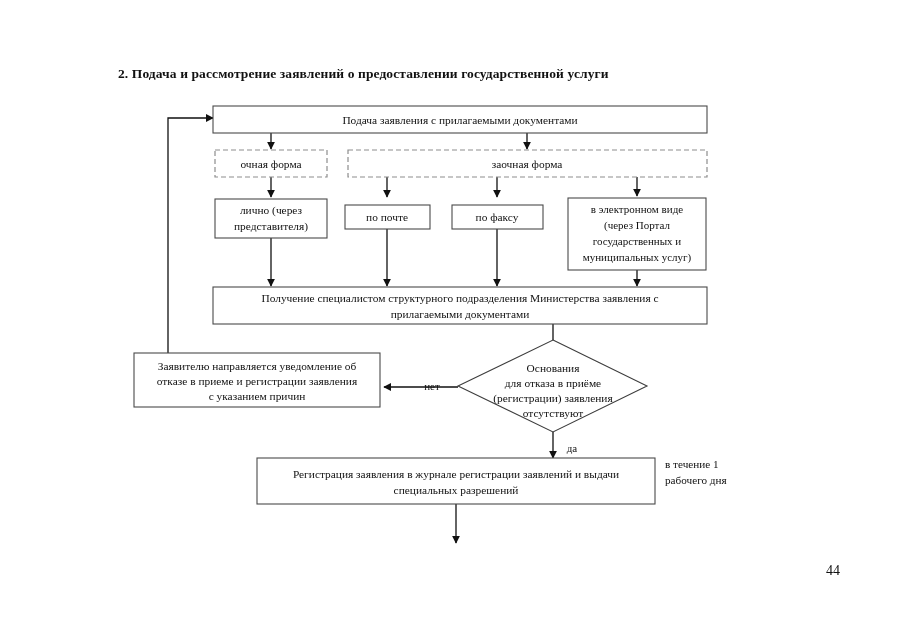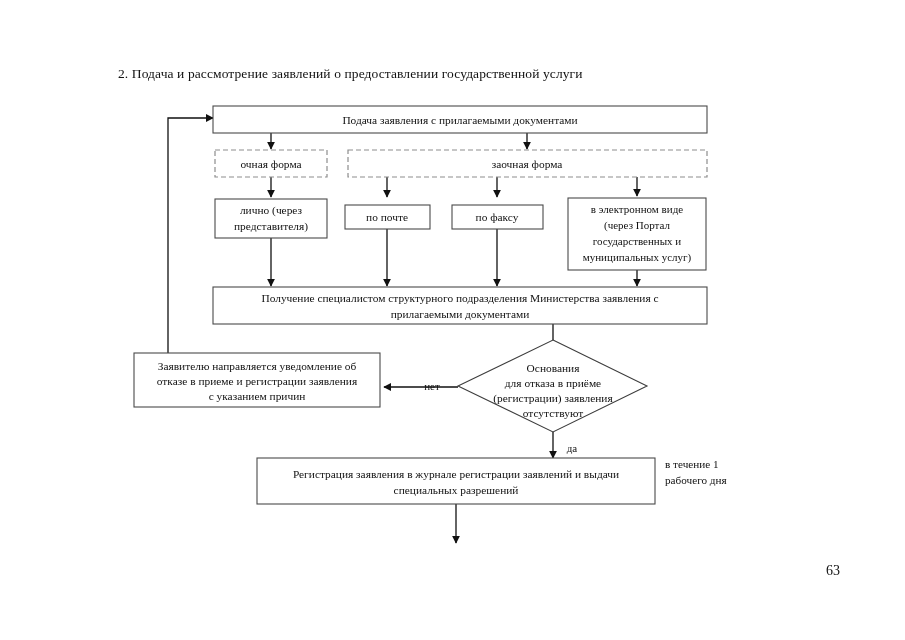--- a/index.html
+++ b/index.html
@@ -19,21 +19,21 @@
     position: absolute;
     left: 0; top: 0;
     width: 905px;
     height: 640px;
   }
   #chart-title {
     position: absolute;
     left: 118px;
     top: 66px;
     font-size: 13.5px;
-    font-weight: normal;
+    font-weight: bold;
     letter-spacing: 0.1px;
     white-space: nowrap;
   }
   #page-number {
     position: absolute;
     left: 826px;
     top: 563px;
     font-size: 14px;
   }
   svg#flow {
@@ -228,14 +228,14 @@
 
     <text class="edge-label" x="432" y="390">нет</text>
     <text class="edge-label" x="572" y="452">да</text>
 
     <g>
       <text class="side-note" x="665" y="468">в течение 1</text>
       <text class="side-note" x="665" y="484">рабочего дня</text>
     </g>
   </svg>
 
-  <div id="page-number">63</div>
+  <div id="page-number">44</div>
 </div>
 
 </body></html>

